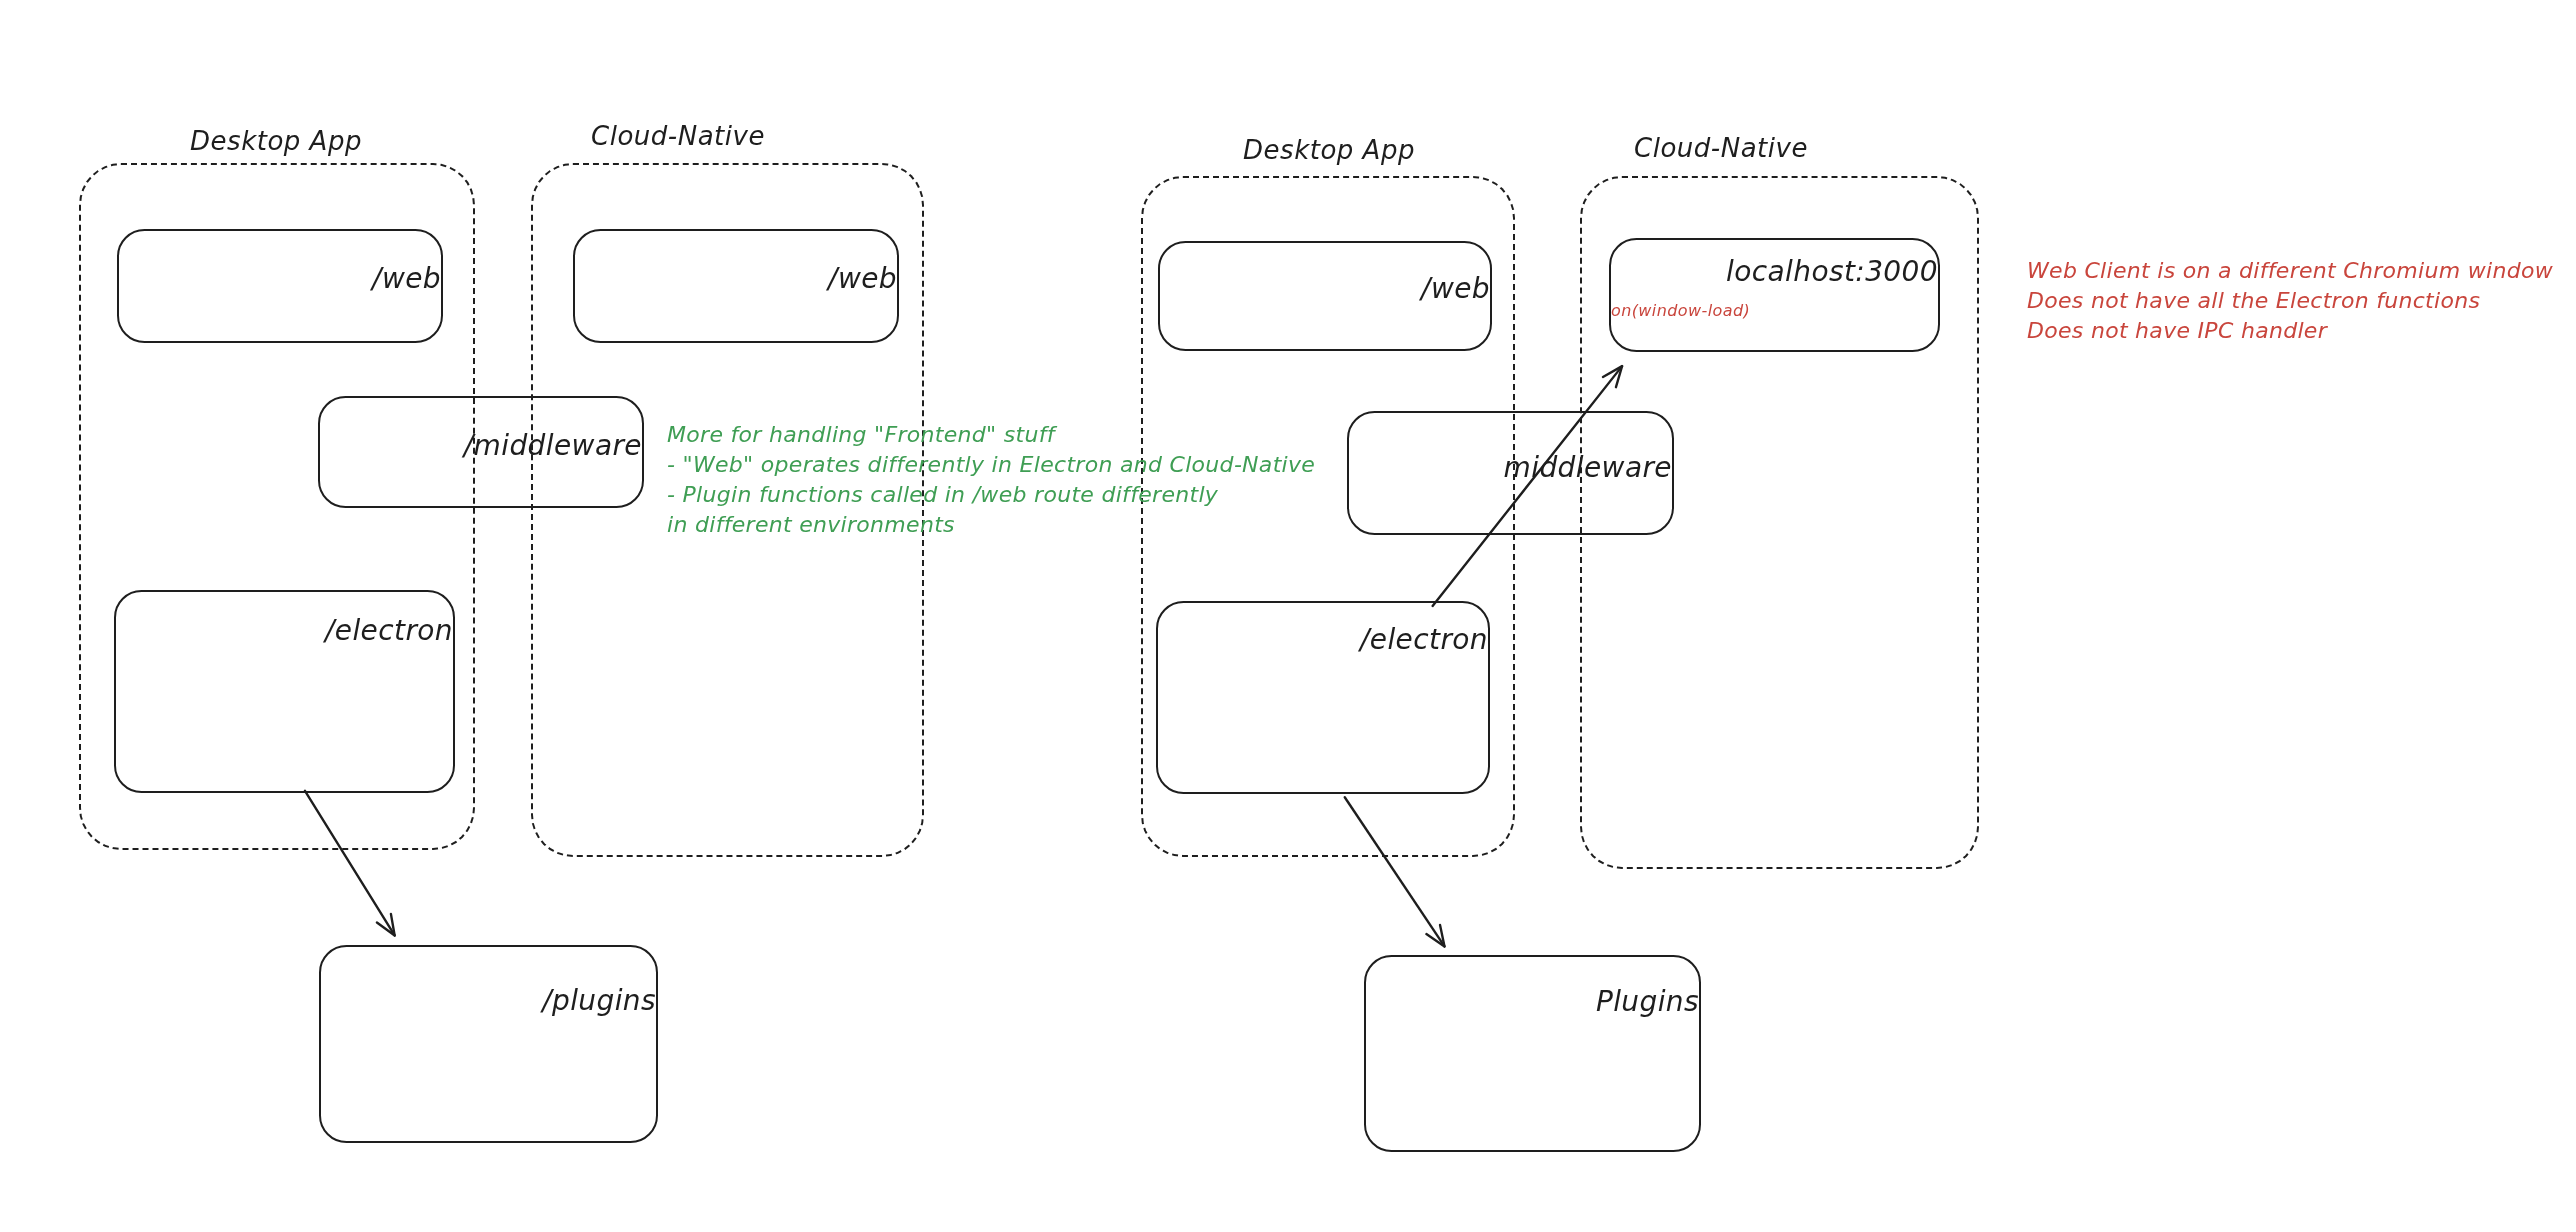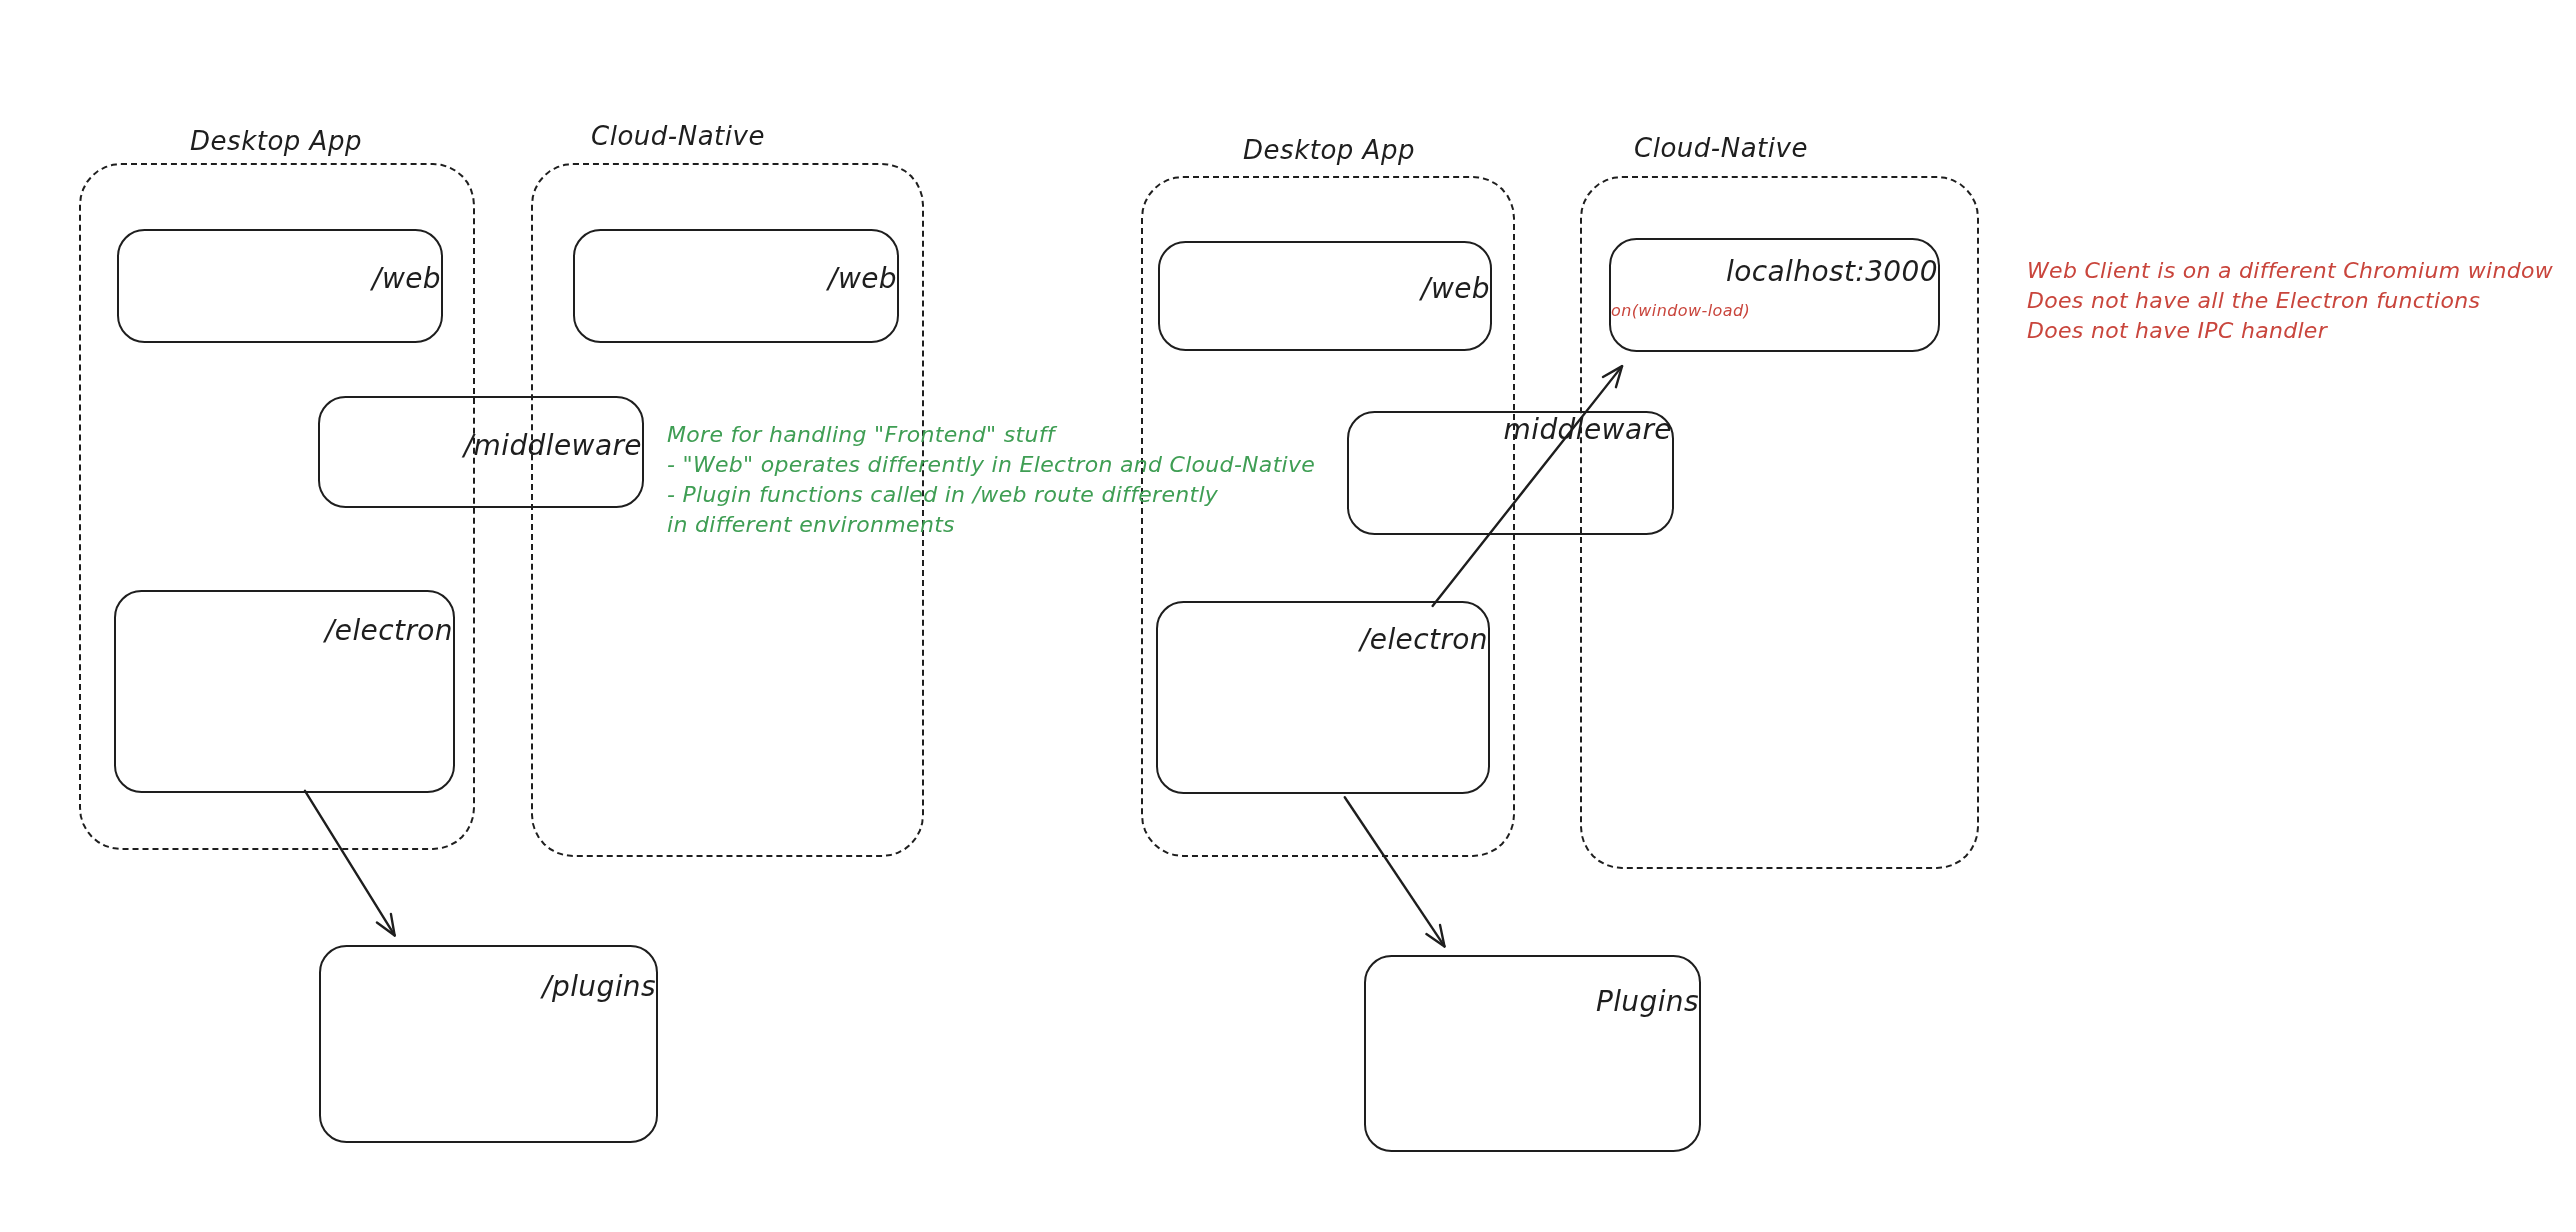--- a/index.html
+++ b/index.html
@@ -101,29 +101,29 @@
   <div class="box" style="left:114px;top:590px;width:341px;height:203px">
     <div class="bl" style="padding-top:22px">/electron</div>
   </div>
 
   <div class="box" style="left:573px;top:229px;width:326px;height:114px">
     <div class="bl" style="padding-top:31px">/web</div>
   </div>
 
 
   <div class="box" style="left:319px;top:945px;width:339px;height:198px">
-    <div class="bl" style="padding-top:23px">/plugins</div>
+    <div class="bl" style="padding-top:37px">/plugins</div>
   </div>
 
   <div class="box" style="left:1158px;top:241px;width:334px;height:110px">
     <div class="bl" style="padding-top:29px">/web</div>
   </div>
 
   <div class="box" style="left:1347px;top:411px;width:327px;height:124px">
-    <div class="bl" style="">middleware</div>
+    <div class="bl" style="padding-top:38px">middleware</div>
   </div>
 
   <div class="box" style="left:1156px;top:601px;width:334px;height:193px">
     <div class="bl" style="padding-top:20px">/electron</div>
   </div>
 
   <div class="box" style="left:1609px;top:238px;width:331px;height:114px">
     <div class="bl localhost-line1">localhost:3000</div>
     <div class="bl localhost-line2 red-text">on(window-load)</div>
   </div>

